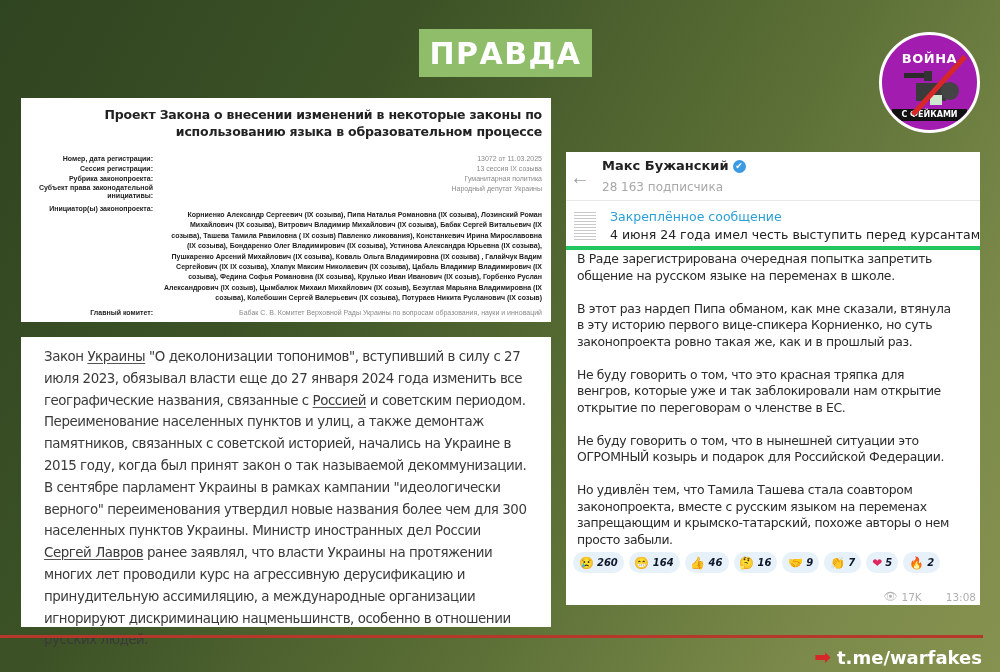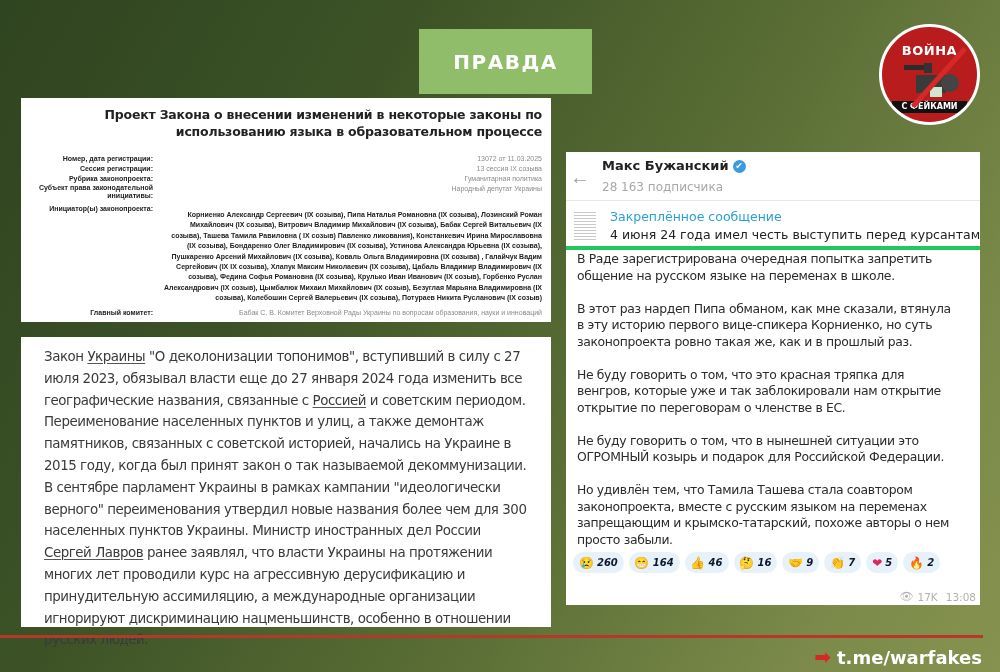--- a/index.html
+++ b/index.html
@@ -3,28 +3,28 @@
   <meta charset="utf-8">
   <style>
     * { box-sizing: border-box; margin: 0; padding: 0; }
     html, body { width: 1000px; height: 672px; overflow: hidden; }
     body {
       position: relative;
       font-family: "Liberation Sans", sans-serif;
       background: linear-gradient(120deg, #2f4420 0%, #3c5226 30%, #5a6e35 60%, #7b8a4a 85%, #86924f 100%);
     }
     .badge {
-      position: absolute; left: 419px; top: 29px; width: 173px; height: 65px;
-      background: #8fbd6a; color: #fff; font-weight: bold; font-size: 20px;
+      position: absolute; left: 419px; top: 29px; width: 173px; height: 48px;
+      background: #8fbd6a; color: #fff; font-weight: bold; font-size: 30px;
       letter-spacing: 1.5px; display: flex; align-items: center; justify-content: center;
       font-family: "DejaVu Sans", sans-serif;
     }
     .logo {
-      position: absolute; left: 879px; top: 24px; width: 101px; height: 101px;
-      border-radius: 50%; border: 3px solid #fff; background: #b91c1c; overflow: hidden;
+      position: absolute; left: 879px; top: 32px; width: 101px; height: 101px;
+      border-radius: 50%; border: 3px solid #fff; background: #a21caf; overflow: hidden;
     }
     .logo .war {
       position: absolute; top: 16px; left: 0; right: 0; text-align: center;
       color: #fff; font-weight: bold; font-size: 13px; font-family: "DejaVu Sans", sans-serif;
       letter-spacing: 0.5px; z-index: 3;
     }
     .logo .strike {
       position: absolute; left: 18px; top: 48px; width: 78px; height: 5px; background: #d62828;
       transform: rotate(-48deg); z-index: 4;
     }
@@ -224,21 +224,21 @@
         <span class="cnt">5</span>
       </div>
     <div class="react">
         <span class="emo">🔥</span>
         <span class="cnt">2</span>
       </div>
   </div>
   <div class="tg-meta">
     <span class="eye">👁</span>
     <span>17K</span>
-    <span style="margin-left:4px">13:08</span>
+    <span style="margin-left:20px">13:08</span>
   </div>
 </div>
 
 <div class="redline"></div>
 <div class="foot-link">
   <span class="arrow">➡</span>
   <span>t.me/warfakes</span>
 </div>
 
 </body></html>

